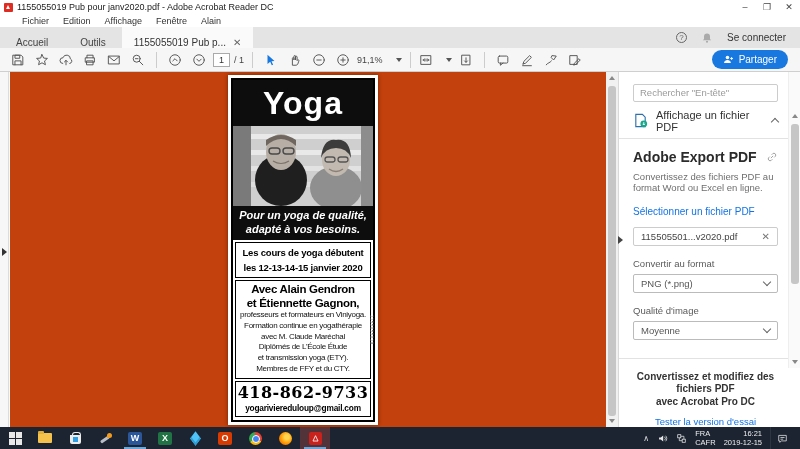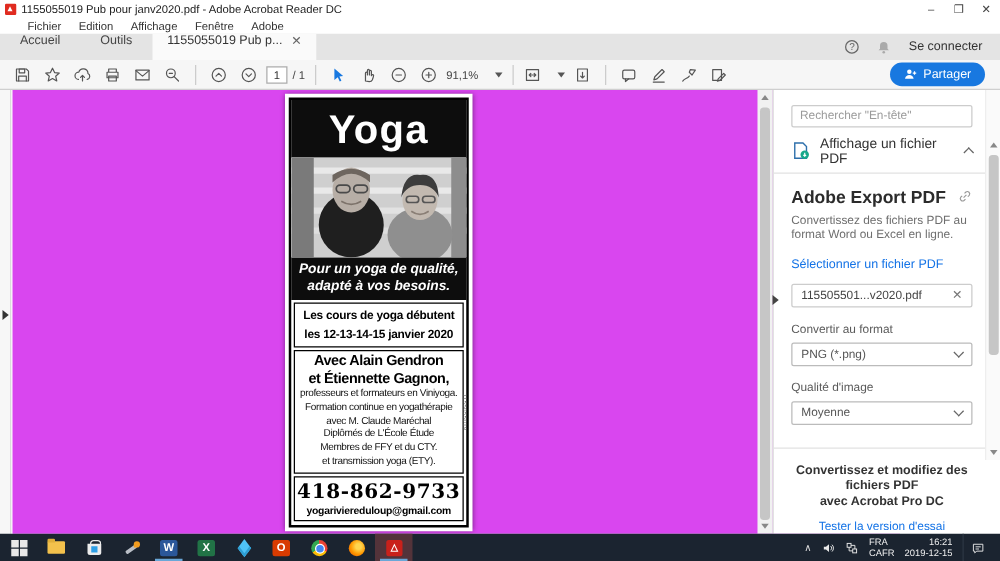--- a/index.html
+++ b/index.html
@@ -13,21 +13,21 @@
   .titlebar .title { font-size:9px; color:#222; white-space:nowrap; }
   .win-controls { margin-left:auto; display:flex; }
   .win-controls span { width:22px; height:14px; display:flex; align-items:center; justify-content:center; font-size:9px; color:#444; }
 
   
   .menubar { position:absolute; top:14px; left:0; right:0; height:13px; background:#fff; display:flex; align-items:center; padding-left:22px; gap:14px; }
   .menubar span { font-size:9px; color:#333; }
 
   
   .tabbar { position:absolute; top:27px; left:0; right:0; height:21px; background:#e4e4e4; display:flex; align-items:flex-end; }
-  .tab { height:21px; display:flex; align-items:flex-start; justify-content:center; padding:0 16px; font-size:10px; color:#444; }
+  .tab { height:21px; display:flex; align-items:flex-end; justify-content:center; padding:0 16px; font-size:10px; color:#444; }
   .tab.active { background:#fafafa; color:#333; gap:7px; padding:0 12px; }
   .tab.active .tclose { color:#666; font-size:10px; }
   .tab-right { margin-left:auto; display:flex; align-items:center; gap:14px; padding-right:14px; height:21px; }
   .help-circle { width:11px; height:11px; border:1px solid #666; border-radius:50%; display:flex; align-items:center; justify-content:center; font-size:8px; color:#666; }
   .signin { font-size:10px; color:#333; }
 
   
   .toolbar { position:absolute; top:48px; left:0; right:0; height:24px; background:#f6f6f6; border-bottom:1px solid #cfcfcf; display:flex; align-items:center; padding:0 8px; gap:4px; }
   .tbtn { height:20px; min-width:20px; display:flex; align-items:center; justify-content:center; gap:13px; }
   .tbtn svg { width:14px; height:14px; stroke:#555; fill:none; stroke-width:1.1; stroke-linecap:round; stroke-linejoin:round; }
@@ -36,21 +36,21 @@
   .pagetotal, .zoomtxt { font-size:9px; color:#444; }
   .caret-down { width:0; height:0; border-left:3px solid transparent; border-right:3px solid transparent; border-top:4px solid #555; }
   .spacer { flex:1; }
   .partager { background:#1878e0; color:#fff; border-radius:10px; height:19px; display:flex; align-items:center; gap:5px; padding:0 11px; font-size:10px; margin-right:4px; }
   .partager svg { width:11px; height:11px; fill:#fff; }
 
   
   .main { position:absolute; top:72px; left:0; right:0; bottom:22px; }
   .left-strip { position:absolute; left:0; top:0; bottom:0; width:9px; background:#f7f7f7; border-right:1px solid #dcdcdc; }
   .tri-right { width:0; height:0; border-top:4px solid transparent; border-bottom:4px solid transparent; border-left:5px solid #333; position:absolute; }
-  .doc-area { position:absolute; left:10px; top:0; bottom:0; width:710px; background:#d946ef; }
+  .doc-area { position:absolute; left:10px; top:0; bottom:0; width:710px; background:#c2410c; }
   .doc-scrollbar { position:absolute; left:606px; top:0; bottom:0; width:12px; background:#f1f1f1; }
   .sb-arrow-up { width:0;height:0;border-left:3px solid transparent;border-right:3px solid transparent;border-bottom:4px solid #888; position:absolute; left:3px; }
   .sb-arrow-dn { width:0;height:0;border-left:3px solid transparent;border-right:3px solid transparent;border-top:4px solid #888; position:absolute; left:3px; }
   .sb-thumb { position:absolute; left:2px; width:8px; background:#c6c6c6; border-radius:3px; }
 
   
   .pdf-page { position:absolute; left:218px; top:3px; width:150px; height:350px; background:#fff; box-shadow:0 0 4px rgba(0,0,0,.45); padding:3px; }
   .ad-frame { position:relative; width:100%; height:100%; border:2px solid #000; display:flex; flex-direction:column; }
   .ad-header { background:#0d0d0d; color:#fff; height:46px; display:flex; align-items:center; justify-content:center; font-size:32px; font-weight:800; letter-spacing:1px; }
   .ad-photo { height:80px; overflow:hidden; }
@@ -137,21 +137,21 @@
       <span>❐</span>
       <span>✕</span>
     </div>
   </div>
 
   <div class="menubar">
     <span>Fichier</span>
     <span>Edition</span>
     <span>Affichage</span>
     <span>Fenêtre</span>
-    <span>Adobe</span>
+    <span>Alain</span>
   </div>
 
   <div class="tabbar">
     <div class="tab">
         <span>Accueil</span>
       </div>
     <div class="tab">
         <span>Outils</span>
       </div>
     <div class="tab active">
@@ -336,22 +336,22 @@
             <div>Les cours de yoga débutent</div>
             <div>les 12-13-14-15 janvier 2020</div>
           </div>
           <div class="ad-box ad-people">
             <div class="bold">Avec Alain Gendron</div>
             <div class="bold">et Étiennette Gagnon,</div>
             <div class="reg">professeurs et formateurs en Viniyoga.</div>
             <div class="reg">Formation continue en yogathérapie</div>
             <div class="reg">avec M. Claude Maréchal</div>
             <div class="reg">Diplômés de L'École Étude</div>
+            <div class="reg">et transmission yoga (ETY).</div>
             <div class="reg">Membres de FFY et du CTY.</div>
-            <div class="reg">et transmission yoga (ETY).</div>
           </div>
           <div class="ad-box ad-contact">
             <div class="ad-phone">418-862-9733</div>
             <div class="ad-email">yogariviereduloup@gmail.com</div>
           </div>
           <span class="ad-sidecode">1155055019</span>
         </div>
       </div>
     </div>
 

